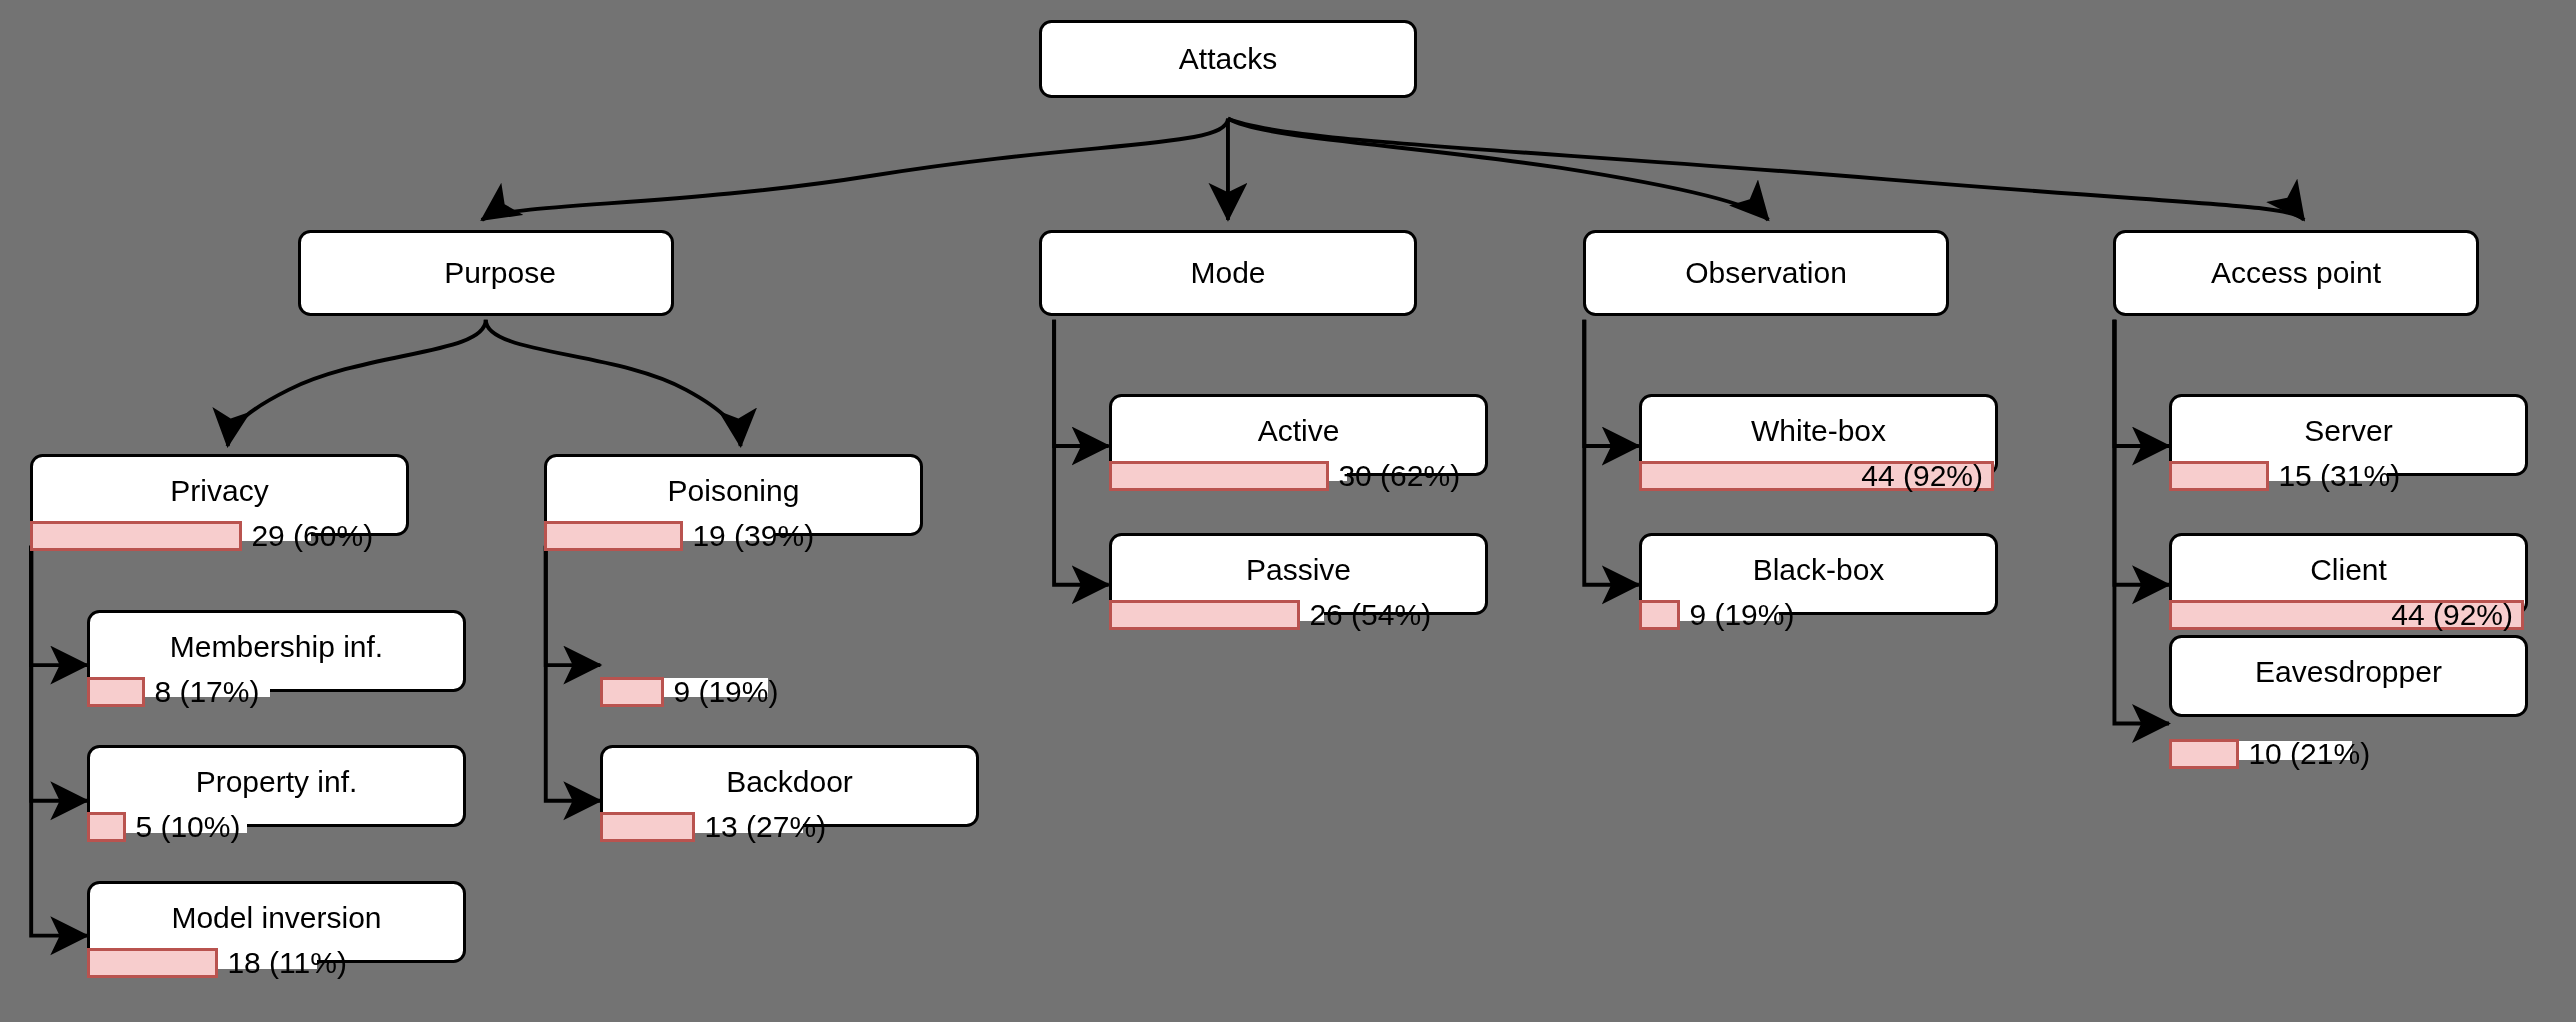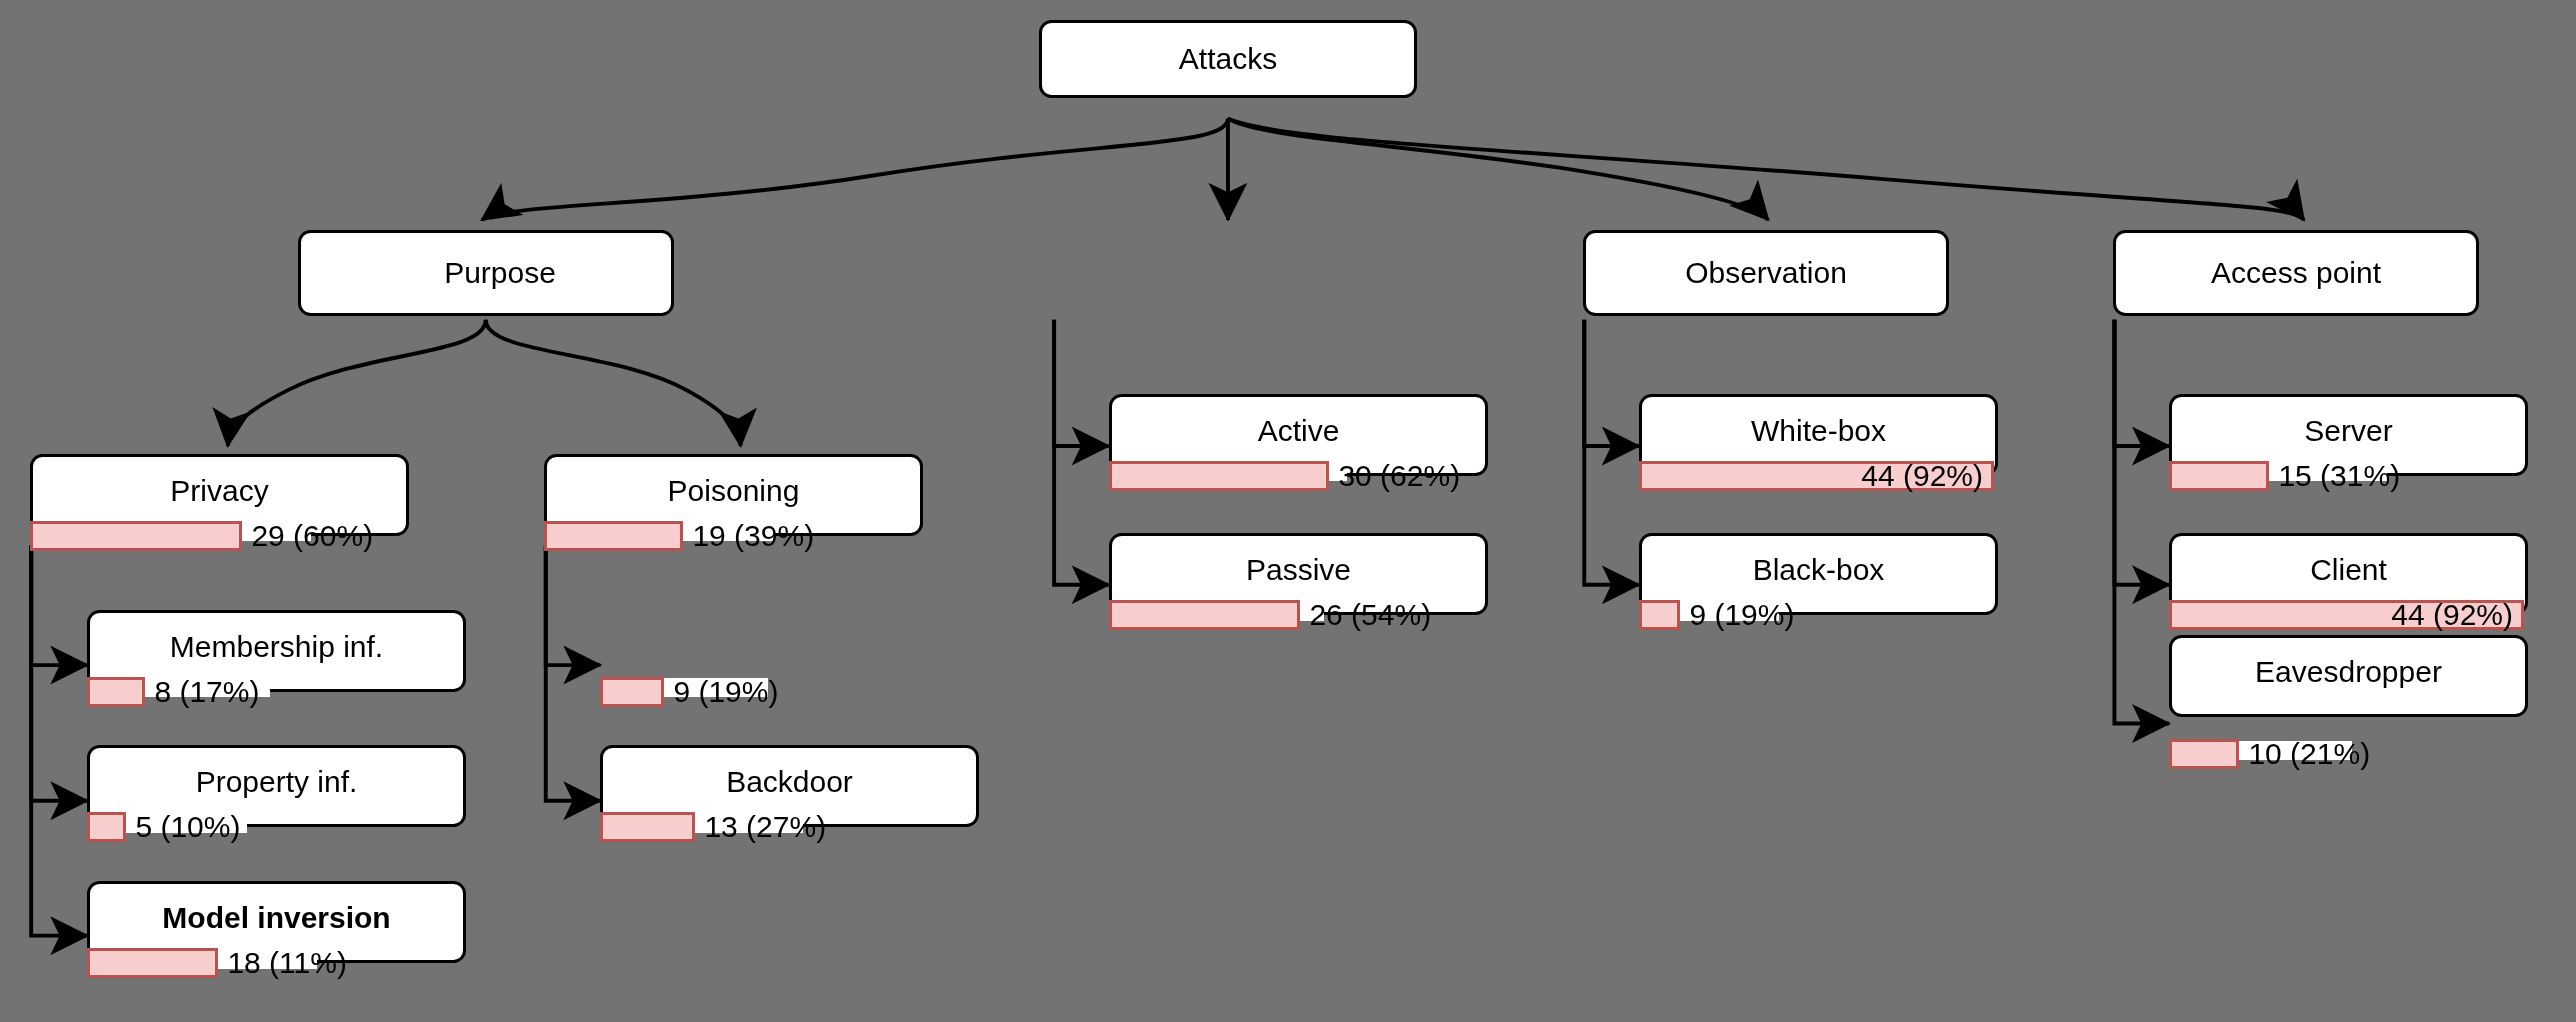--- a/index.html
+++ b/index.html
@@ -78,20 +78,24 @@
   <div class="node" style="left:1039px;top:19.5px;width:378px;height:78px;">
     <div class="frame"></div>
     <div class="title" style="height:78px;">Attacks</div>
   </div>
 
   <div class="node" style="left:298px;top:230px;width:376px;height:86px;">
     <div class="frame"></div>
     <div class="title" style="height:86px;padding-left:28px;">Purpose</div>
   </div>
 
+  <div class="node" style="left:1039px;top:230px;width:378px;height:86px;">
+    <div class="frame"></div>
+    <div class="title" style="height:86px;">Mode</div>
+  </div>
 
   <div class="node" style="left:1583px;top:230px;width:366px;height:86px;">
     <div class="frame"></div>
     <div class="title" style="height:86px;">Observation</div>
   </div>
 
   <div class="node" style="left:30px;top:454px;width:379px;height:82px;">
     <div class="frame"></div>
     <div class="title" style="height:74px;">Privacy</div>
   </div>
@@ -121,21 +125,21 @@
     <div class="title" style="height:74px;">Property inf.</div>
   </div>
   <div class="mask" style="left:91px;top:814px;width:156px;height:18.7px;"></div>
   <div class="metric" style="left:87px;top:812px;">
     <div class="bar" style="width:39px;"></div>
     <div class="val">5 (10%)</div>
   </div>
 
   <div class="node" style="left:87px;top:881px;width:379px;height:82px;">
     <div class="frame"></div>
-    <div class="title" style="height:74px;font-weight:bold;">Model inversion</div>
+    <div class="title" style="height:74px;">Model inversion</div>
   </div>
   <div class="mask" style="left:91px;top:950px;width:226px;height:18.7px;"></div>
   <div class="metric" style="left:87px;top:948px;">
     <div class="bar" style="width:131px;"></div>
     <div class="val">18 (11%)</div>
   </div>
 
   <div class="node" style="left:544px;top:454px;width:379px;height:82px;">
     <div class="frame"></div>
     <div class="title" style="height:74px;">Poisoning</div>

